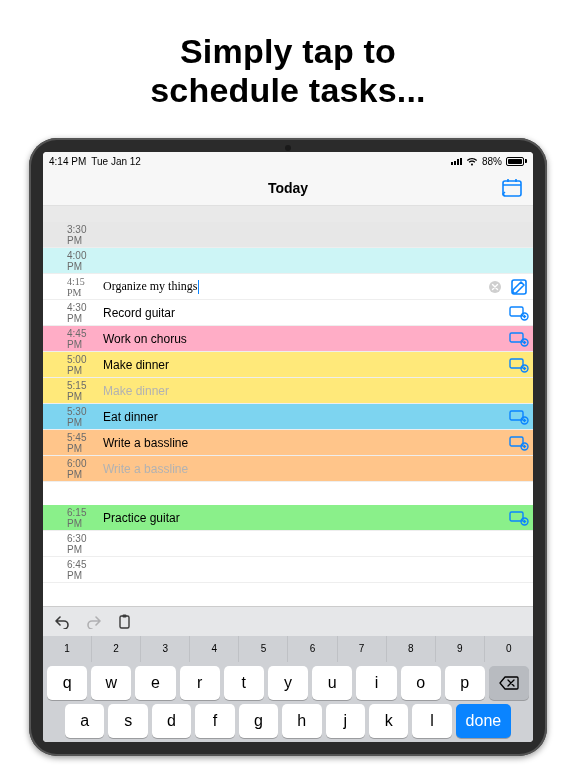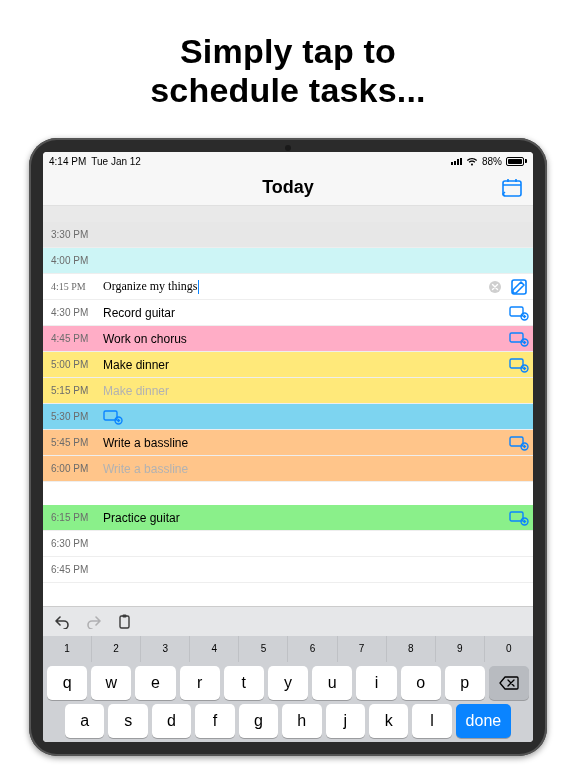--- a/index.html
+++ b/index.html
@@ -9,26 +9,26 @@
   .device-camera { position: absolute; top: 7px; left: 50%; transform: translateX(-50%); width: 6px; height: 6px; border-radius: 50%; background: #1a1a1a; }
   .screen { background: #f7f7f7; width: 100%; height: 590px; border-radius: 4px; overflow: hidden; display: flex; flex-direction: column; font-size: 12px; }
   .status-bar { display: flex; align-items: center; height: 18px; padding: 0 6px; font-size: 10px; color: #000; background: #f7f7f7; }
   .status-left { display: flex; align-items: center; gap: 5px; }
   .status-right { margin-left: auto; display: flex; align-items: center; gap: 4px; }
   .battery { display: inline-flex; align-items: center; }
   .battery-body { width: 18px; height: 9px; border: 1px solid #000; border-radius: 2px; position: relative; }
   .battery-fill { position: absolute; left: 1px; top: 1px; bottom: 1px; width: 85%; background: #000; border-radius: 1px; }
   .battery-nub { width: 2px; height: 4px; background: #000; border-radius: 0 1px 1px 0; margin-left: 1px; }
   .nav-bar { height: 36px; display: flex; align-items: center; justify-content: center; position: relative; background: #f7f7f7; border-bottom: 1px solid #e0e0e0; }
-  .nav-title { font-weight: 600; font-size: 18px; }
+  .nav-title { font-weight: 600; font-size: 14px; }
   .nav-icon { position: absolute; right: 10px; top: 50%; transform: translateY(-50%); color: #0a84ff; }
   .slots { flex: 1; overflow: hidden; background: #fff; }
   .slot { display: flex; align-items: center; height: 26px; border-bottom: 1px solid #eee; position: relative; }
   .slot.header-gap { height: 16px; background: #e9e9e9; border-bottom: none; }
-  .slot-time { width: 56px; padding-left: 8px; font-size: 10px; color: #6b6b6b; flex-shrink: 0; }
+  .slot-time { width: 56px; padding-left: 24px; font-size: 10px; color: #6b6b6b; flex-shrink: 0; }
   .slot-task { flex: 1; font-size: 12px; color: #000; padding-left: 4px; }
   .slot-task.faded { color: #b2b2b2; }
   .slot-action { width: 28px; display: flex; align-items: center; justify-content: center; color: #0a84ff; flex-shrink: 0; }
   .slot-clear { width: 20px; display: flex; align-items: center; justify-content: center; color: #bdbdbd; flex-shrink: 0; }
   .kb-toolbar { height: 30px; background: #e6e7e9; border-top: 1px solid #ccc; display: flex; align-items: center; padding: 0 10px; gap: 14px; }
   .kb-icon { color: #3a3a3a; display: inline-flex; }
   .kb-icon.disabled { color: #b0b0b2; }
   .kb-num-row { background: #cfd1d5; display: flex; height: 26px; }
   .kb-num { flex: 1; display: flex; flex-direction: column; align-items: center; justify-content: center; font-size: 9px; color: #000; border-right: 1px solid #bfc1c5; }
   .kb-num:last-child { border-right: none; }
@@ -157,20 +157,21 @@
               <line x1="13.8" y1="11.5" x2="17.2" y2="11.5" stroke="#0a84ff" stroke-width="1.4"></line>
             </svg>
           </div>
         </div>
         <div class="slot" style="background: rgb(255, 233, 122);">
           <div class="slot-time">5:15 PM</div>
           <div class="slot-task faded">Make dinner</div>
         </div>
         <div class="slot" style="background: rgb(125, 212, 240);">
           <div class="slot-time">5:30 PM</div>
+          <div class="slot-task">Eat dinner</div>
           <div class="slot-action">
             <svg width="20" height="16" viewBox="0 0 20 16">
               <rect x="1" y="2" width="13" height="9" rx="1.5" fill="none" stroke="#0a84ff" stroke-width="1.4"></rect>
               <circle cx="15.5" cy="11.5" r="3.5" fill="none" stroke="#0a84ff" stroke-width="1.4"></circle>
               <line x1="15.5" y1="9.8" x2="15.5" y2="13.2" stroke="#0a84ff" stroke-width="1.4"></line>
               <line x1="13.8" y1="11.5" x2="17.2" y2="11.5" stroke="#0a84ff" stroke-width="1.4"></line>
             </svg>
           </div>
         </div>
         <div class="slot" style="background: rgb(255, 197, 138);">

